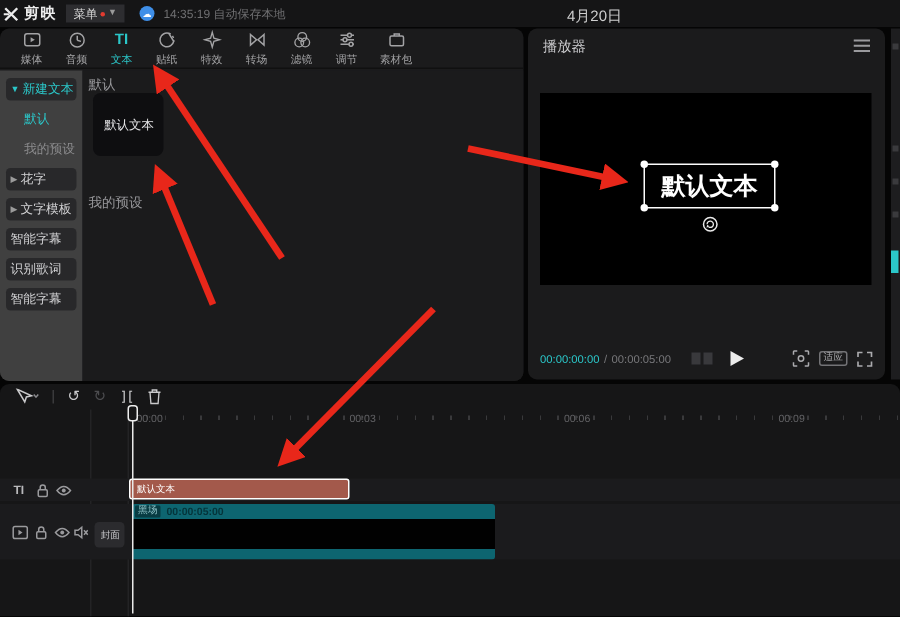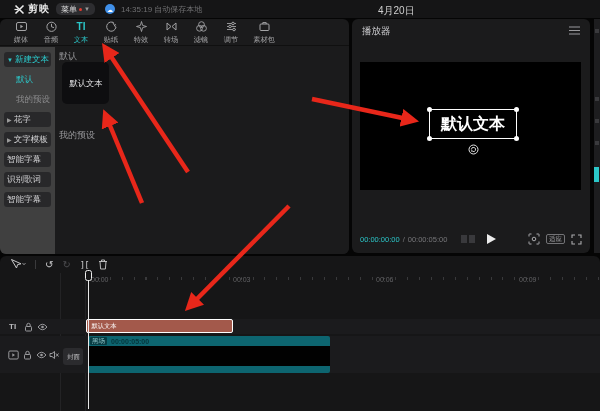--- a/index.html
+++ b/index.html
@@ -1,24 +1,24 @@
 <!DOCTYPE html>
 <html><head>
 <meta charset="utf-8">
 <style>
   * { margin:0; padding:0; box-sizing:border-box; }
   html,body { width:600px; height:411px; background:#000; font-family:"Liberation Sans","DejaVu Sans",sans-serif; overflow:hidden; }
   .abs { position:absolute; }
   #stage { position:relative; width:600px; height:411px; background:#050505; }
 
   
-  #topbar { left:0; top:0; width:600px; height:18px; background:#151516; display:flex; align-items:center; padding:0 14px; gap:6px; }
+  #topbar { left:0; top:0; width:600px; height:18px; background:#151516; display:flex; align-items:center; padding:0 2px; gap:6px; }
   .logo-wrap { display:flex; align-items:center; gap:3px; }
   .logo-txt { color:#ececec; font-size:10px; font-weight:bold; letter-spacing:1px; }
-  .menu-btn { background:#2d2d30; border-radius:5px; height:12px; display:flex; align-items:center; gap:2px; padding:0 5px; color:#d8d8d8; font-size:8px; }
+  .menu-btn { background:#2d2d30; border-radius:0; height:12px; display:flex; align-items:center; gap:2px; padding:0 5px; color:#d8d8d8; font-size:8px; }
   .menu-dot { width:3px; height:3px; border-radius:50%; background:#e23b30; }
   .menu-caret { color:#9a9a9a; font-size:6px; }
   .cloud { width:10px; height:10px; border-radius:50%; background:#3f8fe8; color:#fff; font-size:6px; display:flex; align-items:center; justify-content:center; margin-left:4px; }
   .autosave { color:#6f6f71; font-size:8px;text-align:center; }
   .date { position:absolute; left:378px; top:4px; color:#cfcfcf; font-size:10px; }
 
   
   #left-panel { left:0; top:19px; width:349px; height:235px; background:#1b1b1c; border-radius:6px; overflow:hidden; }
   #media-toolbar { display:flex; align-items:center; height:27px; padding-left:6px; border-bottom:1px solid #101010; }
   .tb-item { width:30px; display:flex; flex-direction:column; align-items:center; gap:1px; cursor:pointer; }

